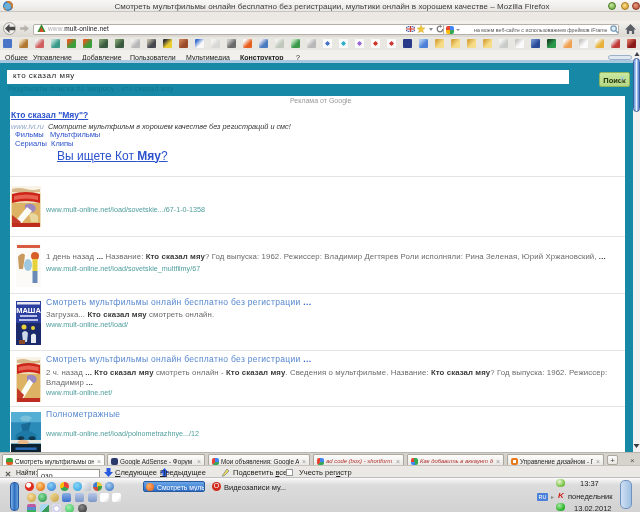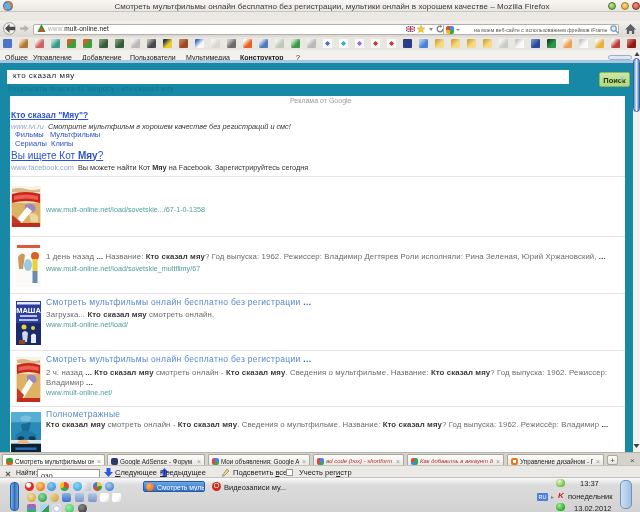--- a/index.html
+++ b/index.html
@@ -28,21 +28,21 @@
 #content { left:0; top:63px; width:633px; height:389px; background:#1789a6; overflow:hidden; }
 #scroll { left:633px; top:50px; width:7px; height:402px; background:#f3f2f0; }
 #thumbsc { left:0px; top:8px; width:7px; height:54px; border-radius:3.5px; background:linear-gradient(90deg,#6f9ad8,#b8d2f2 40%,#e8f2fc 50%,#b8d2f2 60%,#4a78c8); border:1px solid #3a5f9e; }
 #searchin { left:7px; top:7px; width:562px; height:14px; background:#fff; font-size:8px; letter-spacing:0.5px; color:#222; padding:0.5px 0 0 6px; }
 #btnpoisk { left:583px; top:9px; width:31px; height:15px; background:linear-gradient(#cce8a0,#b3d784); border:1px solid #8fb45e; border-radius:2px; font-size:7.5px; font-weight:bold; color:#23350f; text-align:center; padding-top:3px;margin-left:16px; }
 #xclose { left:619px; top:11px; font-size:8px; color:#9fcbd8; }
 #faintrow { left:8px; top:22px; font-size:7px; letter-spacing:0.3px; color:#12758f; }
 #whitepanel { left:10px; top:33px; width:615px; height:356px; background:#fff; }
 
 .adtitle { font-size:8.5px; font-weight:bold; color:#2b52cc; text-decoration:underline; }
-.adtitle2 { font-size:10px; color:#2b52cc; text-decoration:underline; }
+.adtitle2 { font-size:12px; color:#2b52cc; text-decoration:underline;margin-left:46px; }
 .adurl { font-size:7.3px; color:#93a7c7; }
 .adtext { font-size:7.3px; color:#333; }
 .adlink { font-size:7.5px; color:#2b52cc; }
 
 .sep { position:absolute; left:0; width:615px; height:1px; background:#e4e4e4; }
 .rtitle { font-size:8.5px; letter-spacing:0.32px; color:#5687cf; white-space:nowrap; }
 .rtitle b { color:#2f62c0; }
 .rbody { font-size:7.8px; letter-spacing:0.1px; color:#6a6a6a; white-space:nowrap; }
 .rbody b { color:#3a3a3a; }
 .rurl { font-size:7.2px; color:#4f9d9d; }
@@ -184,21 +184,20 @@
     <div class="abs" id="faintrow">Результаты поиска по запросу - кто сказал мяу</div>
     <div class="abs" id="whitepanel">
       <div class="abs" style="left:280px;top:1px;font-size:7px;color:#999;">Реклама от Google</div>
 
       <div class="abs" style="left:1px;top:13.5px;font-size:8.5px;line-height:10px;"><span class="adtitle">Кто сказал "Мяу"?</span></div>
       <div class="abs" style="left:1px;top:26.5px;font-size:7.3px;line-height:8.5px;white-space:nowrap;font-style:italic;"><span class="adurl">www.ivi.ru</span>&nbsp; <span class="adtext">Смотрите мультфильм в хорошем качестве без регистраций и смс!</span></div>
       <div class="abs" style="left:5px;top:35px;font-size:7.5px;line-height:8.5px;"><span class="adlink">Фильмы&nbsp;&nbsp; Мультфильмы</span></div>
       <div class="abs" style="left:5px;top:43.5px;font-size:7.5px;line-height:8.5px;"><span class="adlink">Сериалы&nbsp; Клипы</span></div>
 
       <div class="abs" style="left:1px;top:54.5px;font-size:8.5px;line-height:10px;"><span class="adtitle2">Вы ищете Кот <b>Мяу</b>?</span></div>
-      <div class="abs" style="left:1px;top:67.5px;font-size:7.3px;line-height:8.5px;white-space:nowrap;"><span class="adurl">www.facebook.com</span>&nbsp; <span class="adtext">Вы можете найти Кот <b>Мяу</b> на Facebook. Зарегистрируйтесь сегодня</span></div>
 
       <div class="sep" style="top:80px;"></div>
 
       <svg class="thumb" style="left:1px;top:90px;" width="30" height="41" viewBox="0 0 30 41">
           <rect width="30" height="41" fill="#eedfba"></rect>
           <rect y="0" width="30" height="7" fill="#f8f3e6"></rect>
           <path d="M1 3 Q8 1 15 3 Q22 5 29 3 L29 6 Q15 8 1 6 Z" fill="#d8b88a"></path>
           <path d="M1 8 Q15 4 29 8 L29 17 Q15 13 1 17 Z" fill="#cc2418"></path>
           <path d="M3 10 Q15 7 27 10 L27 14 Q15 11 3 14 Z" fill="#e86050"></path>
           <rect x="1" y="17" width="28" height="20" fill="#ddb264"></rect>
@@ -271,21 +270,21 @@
           <path d="M9 11 L18 9 L15 20 L11 20 Z" fill="#1a6a96"></path>
           <path d="M4 20 Q13 13 23 20 L23 25 L4 25 Z" fill="#1d7aa6"></path>
           <ellipse cx="9" cy="23" rx="3" ry="1.8" fill="#10384f"></ellipse>
           <ellipse cx="19" cy="23" rx="3" ry="1.8" fill="#10384f"></ellipse>
           <path d="M0 24.5 L27 24.5 L27 27.5 L0 27.5 Z" fill="#e8e6e0"></path>
           <ellipse cx="11" cy="26.5" rx="5" ry="2.2" fill="#e8b88a"></ellipse>
           <rect y="28" width="27" height="7" fill="#0c2230"></rect>
           <rect x="4" y="31" width="19" height="2.2" fill="#2a6ab8"></rect>
         </svg>
       <div class="abs rtitle" style="left:36px;top:312.5px;">Полнометражные</div>
-      <div class="abs rbody" style="left:36px;top:323.5px;"><b>Кто сказал мяу</b> смотреть онлайн - <b>Кто сказал мяу</b>. Сведения о мультфильме. Название: <b>Кто сказал мяу</b>? Год выпуска: 1962. Режиссёр: Владимир <b>...</b></div>
+      <div class="abs rurl" style="left:36px;top:333px;">www.mult-online.net/load/polnometrazhnye.../12</div>
     </div>
   </div>
   <div class="abs" id="scroll">
       <div class="abs" id="thumbsc"></div>
     <svg class="abs" style="left:0.5px;top:1px;" width="6" height="6" viewBox="0 0 6 6">
         <path d="M3 1 L5.5 5 L0.5 5 Z" fill="#3a3f45"></path>
       </svg>
     <svg class="abs" style="left:0px;top:393px;" width="7" height="6" viewBox="0 0 7 6">
         <path d="M0.5 1 L6.5 1 L3.5 5 Z" fill="#3a3f45"></path>
       </svg>

